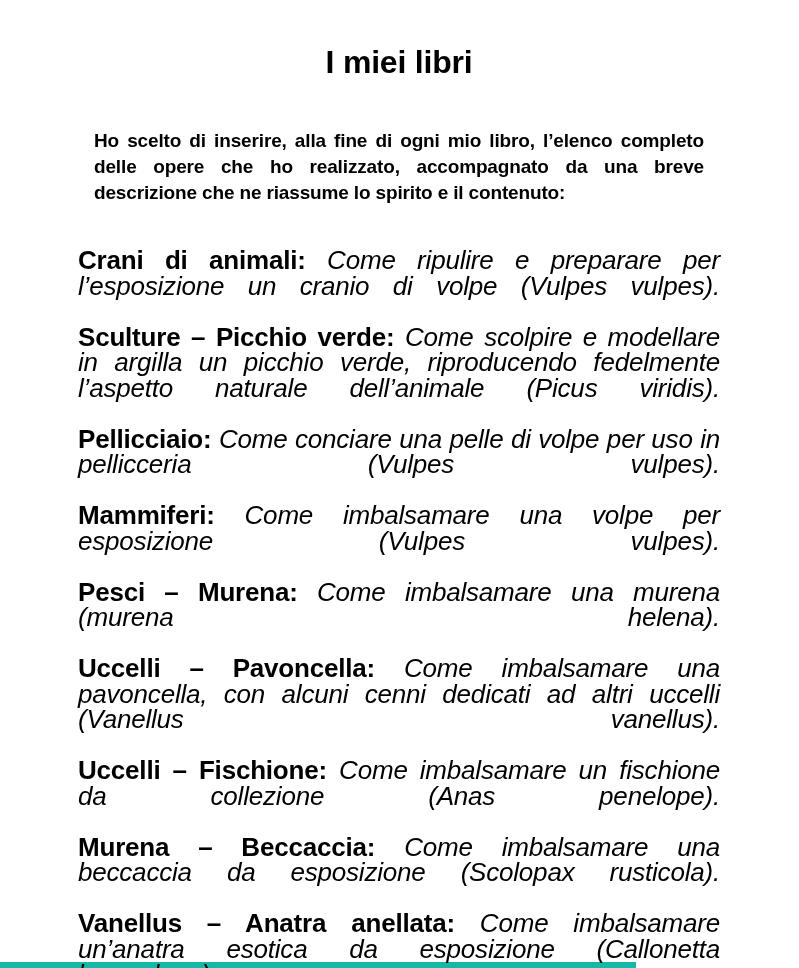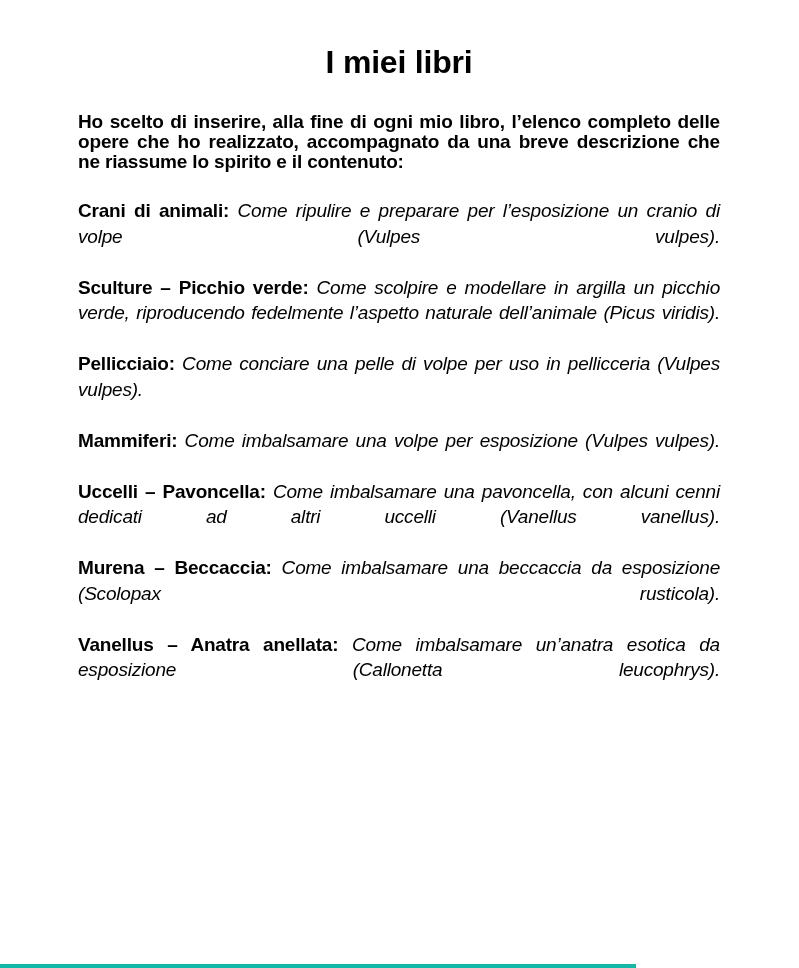--- a/index.html
+++ b/index.html
@@ -19,21 +19,21 @@
     -webkit-font-smoothing: antialiased;
   }
 
   .page {
     position: absolute;
     left: 0;
     top: 0;
     width: 636px;
     height: 968px;
     box-sizing: border-box;
-    border-bottom: 4px solid #14b8a6;
+    border-bottom: 6px solid #14b8a6;
     background: #ffffff;
   }
 
   .content {
     position: absolute;
     left: 78px;
     top: 0;
     width: 642px;
   }
 
@@ -41,40 +41,40 @@
     margin: 0;
     padding-top: 42px;
     text-align: center;
     font-size: 32px;
     font-weight: bold;
     letter-spacing: -0.2px;
     line-height: 1.25;
   }
 
   .intro {
-    margin: 0;
+    margin: 16px;
     padding-top: 30px;
     font-size: 19px;
     font-weight: bold;
-    line-height: 20px;
+    line-height: 26px;
     text-align: justify;
     text-justify: inter-word;
     letter-spacing: -0.15px;
   }
 
   .entries {
     margin: 0;
     padding: 0;
     list-style: none;
     padding-top: 26px;
   }
 
   .entry {
     margin: 0;
-    font-size: 19px;
+    font-size: 26px;
     line-height: 25.5px;
     text-align: justify;
     text-justify: inter-word;
     letter-spacing: -0.2px;
   }
 
   
   .entry::after {
     content: "";
     display: inline-block;
@@ -99,19 +99,21 @@
 
     <h1 class="doc-title">I miei libri</h1>
 
     <p class="intro">Ho scelto di inserire, alla fine di ogni mio libro, l’elenco completo delle opere che ho realizzato, accompagnato da una breve descrizione che ne riassume lo spirito e il contenuto:</p>
 
     <ul class="entries" id="entry-list">
         <li class="entry"><span class="entry-label">Crani di animali:</span><span class="entry-desc"> Come ripulire e preparare per l’esposizione un cranio di volpe (Vulpes vulpes).</span></li>
         <li class="entry"><span class="entry-label">Sculture – Picchio verde:</span><span class="entry-desc"> Come scolpire e modellare in argilla un picchio verde, riproducendo fedelmente l’aspetto naturale dell’animale (Picus  viridis).</span></li>
         <li class="entry"><span class="entry-label">Pellicciaio:</span><span class="entry-desc"> Come conciare una pelle di volpe per uso in pellicceria (Vulpes vulpes).</span></li>
         <li class="entry"><span class="entry-label">Mammiferi:</span><span class="entry-desc"> Come imbalsamare una volpe per esposizione (Vulpes vulpes).</span></li>
+        <li class="entry"><span class="entry-label">Pesci – Murena:</span><span class="entry-desc"> Come imbalsamare una murena (murena helena).</span></li>
         <li class="entry"><span class="entry-label">Uccelli – Pavoncella:</span><span class="entry-desc"> Come imbalsamare una pavoncella, con alcuni cenni dedicati ad altri uccelli (Vanellus vanellus).</span></li>
+        <li class="entry"><span class="entry-label">Uccelli – Fischione:</span><span class="entry-desc"> Come imbalsamare un fischione da collezione (Anas penelope).</span></li>
         <li class="entry"><span class="entry-label">Murena – Beccaccia:</span><span class="entry-desc"> Come imbalsamare una beccaccia da esposizione (Scolopax rusticola).</span></li>
         <li class="entry"><span class="entry-label">Vanellus – Anatra anellata:</span><span class="entry-desc"> Come imbalsamare un’anatra esotica da esposizione (Callonetta leucophrys).</span></li>
       </ul>
 
   </div>
 </div>
 
 </body></html>

